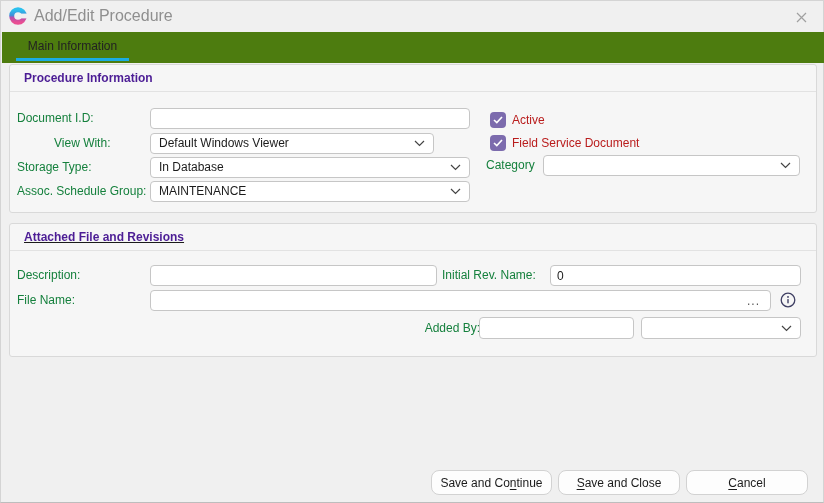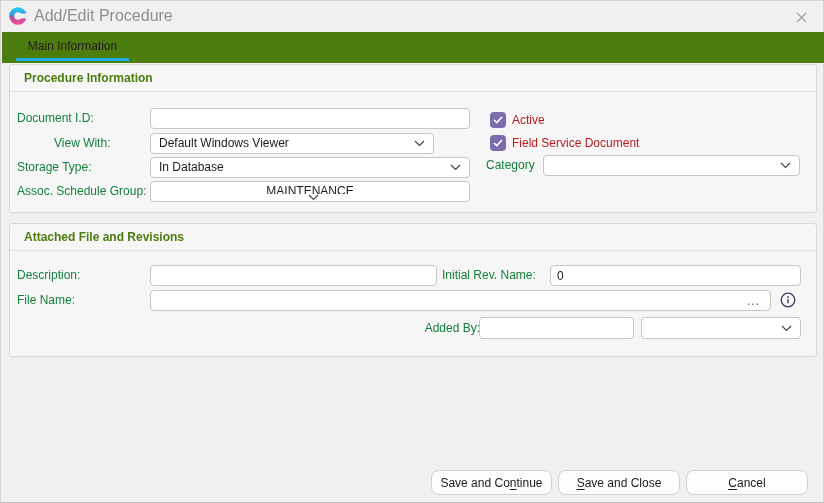--- a/index.html
+++ b/index.html
@@ -26,24 +26,24 @@
   .tabstrip { position:absolute; left:1px; top:31px; width:822px; height:31px; background:#4d7c0f; }
   .tab { position:absolute; left:14px; top:0; width:113px; height:100%; text-align:center; cursor:pointer; }
   .tab-label { line-height:28px; color:#222; }
   .tab-underline { position:absolute; left:0; bottom:2px; width:100%; height:3px; background:#1aace3; }
   
   .groupbox {
     position:absolute; left:8px; width:808px;
     background:#f6f6f6; border:1px solid #d9d9d9; border-radius:3px;
   }
   .gb1 { top:63px; height:149px; }
-  .gb2 { top:222px; height:134px; }
+  .gb2 { top:222px; height:134px;text-decoration:underline; }
   .gb-header {
     height:27px; line-height:27px; padding-left:14px;
-    font-weight:bold; font-size:12px; color:#4d7c0f;
+    font-weight:bold; font-size:12px; color:#4c1d95;
     border-bottom:1px solid #e2e2e2;
   }
   .field-label { position:absolute; height:21px; line-height:21px; color:#15803d; white-space:nowrap; }
   .tbox, .combo {
     position:absolute; height:21px; background:#ffffff;
     border:1px solid #c6c6c6; border-radius:4px;
   }
   input.tbox { padding:0 6px; font:inherit; color:#1b1b1b; outline:none; }
   .combo { display:flex; align-items:center; padding:0 8px; cursor:pointer; }
   .combo .combo-value { flex:1; line-height:19px; white-space:nowrap; overflow:hidden; }
@@ -122,21 +122,21 @@
     <div class="combo" style="left:140px; top:92px; width:320px;">
       <span class="combo-value">In Database</span>
       <span class="chev">
         <svg width="11" height="7" viewBox="0 0 11 7">
             <path d="M1 1 L5.5 5.5 L10 1" fill="none" stroke="#444" stroke-width="1.2"></path>
           </svg>
       </span>
     </div>
 
     <div class="field-label" style="left:7px; top:116px;">Assoc. Schedule Group:</div>
-    <div class="combo" style="left:140px; top:116px; width:320px;flex-direction:column;">
+    <div class="combo" style="left:140px; top:116px; width:320px;">
       <span class="combo-value">MAINTENANCE</span>
       <span class="chev">
         <svg width="11" height="7" viewBox="0 0 11 7">
             <path d="M1 1 L5.5 5.5 L10 1" fill="none" stroke="#444" stroke-width="1.2"></path>
           </svg>
       </span>
     </div>
 
     <div class="checkbox" style="left:480px; top:47px;">
       <svg width="10" height="8" viewBox="0 0 10 8">

